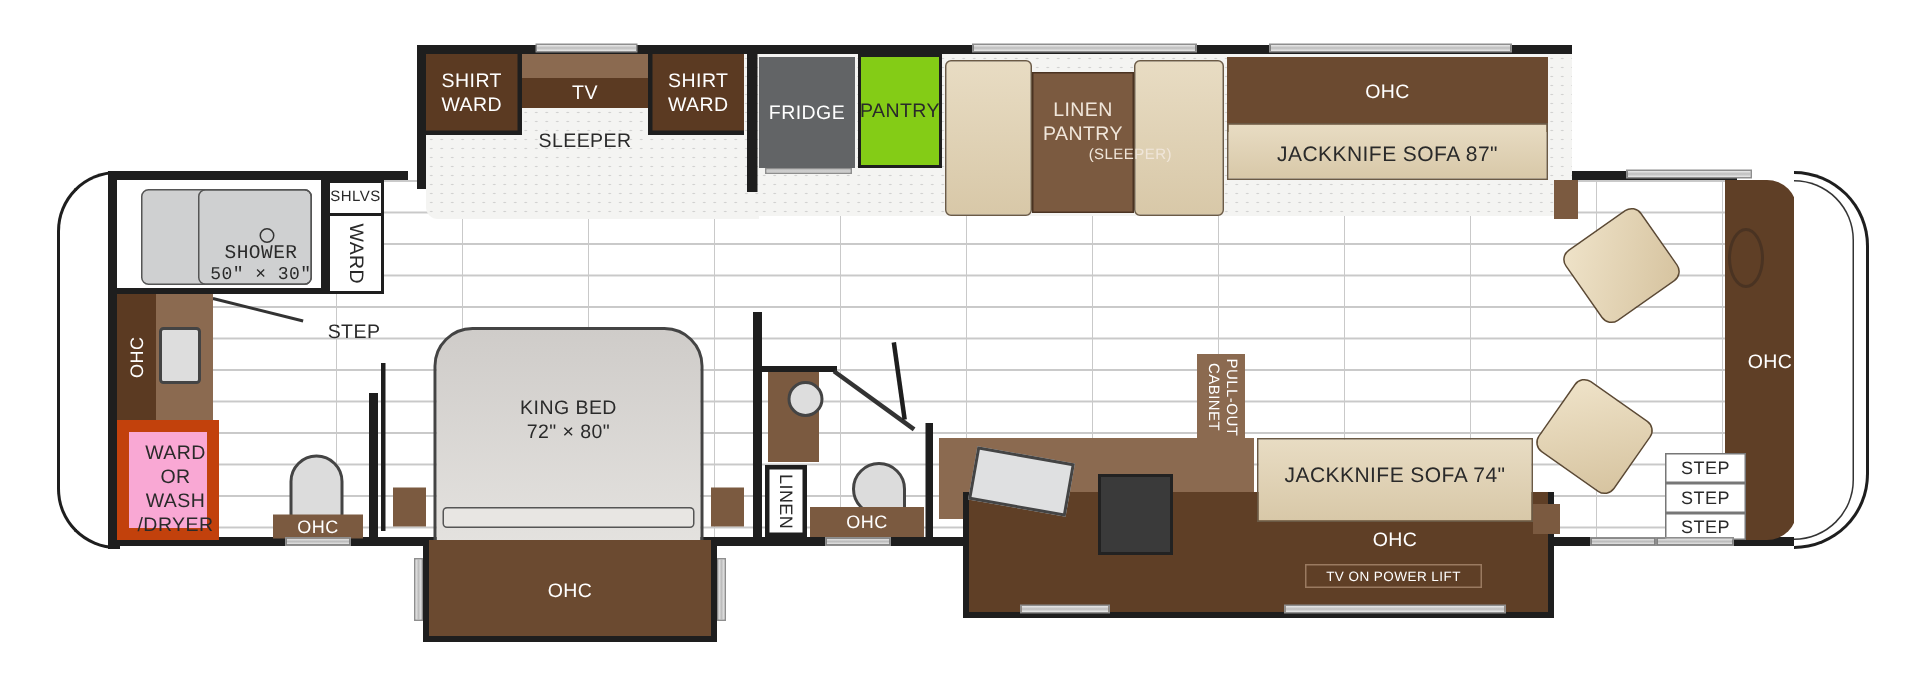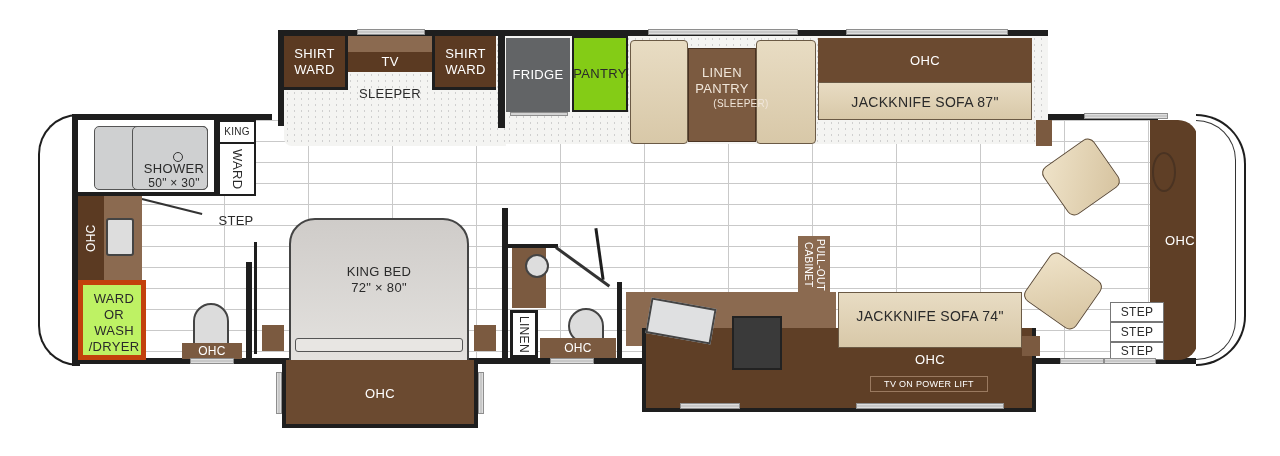--- a/index.html
+++ b/index.html
@@ -40,42 +40,42 @@
 <div class="abs wall" style="left:1048px;top:114px;width:110px;height:6px;"></div>
 
 <div class="abs wall" style="left:72px;top:358px;width:1130px;height:6px;"></div>
 
 <div class="abs win" style="left:357px;top:29px;width:68px;height:6px;"></div>
 <div class="abs win" style="left:648px;top:29px;width:150px;height:6px;"></div>
 <div class="abs win" style="left:846px;top:29px;width:162px;height:6px;"></div>
 <div class="abs winv" style="left:1036px;top:50px;width:6px;height:60px;"></div>
 <div class="abs win" style="left:1084px;top:113px;width:84px;height:6px;"></div>
 
-<div class="abs" style="left:78px;top:120px;width:140px;height:76px;background:#fff;border-right:4px solid #1e1e1e;border-bottom:4px solid #1e1e1e;">
+<div class="abs" style="left:78px;top:120px;width:140px;height:76px;background:#fff;border-right:4px solid #1e1e1e;border-bottom:4px solid #1e1e1e;font-family:Liberation Mono, monospace;">
   <div class="abs" style="left:16px;top:6px;width:114px;height:64px;background:#cfd0d1;border:1.5px solid #555;border-radius:5px;"></div>
   <div class="abs" style="left:54px;top:6px;width:76px;height:64px;border:1.5px solid #555;border-radius:5px;"></div>
   <div class="abs" style="left:95px;top:32px;width:10px;height:10px;border:1.5px solid #333;border-radius:50%;"></div>
   <div class="abs lbld" style="left:60px;top:42px;width:72px;height:14px;font-size:13px;">SHOWER</div>
   <div class="abs lbld" style="left:60px;top:56px;width:72px;height:14px;font-size:12px;">50" × 30"</div>
 </div>
 <div class="abs" style="left:142px;top:198px;width:62px;height:1.5px;background:#333;transform:rotate(14deg);transform-origin:left;"></div>
 
-<div class="abs lbld" style="left:218px;top:120px;width:38px;height:24px;background:#fff;border:2px solid #1e1e1e;font-size:10px;">KING</div>
+<div class="abs lbld" style="left:218px;top:120px;width:38px;height:24px;background:#fff;border:2px solid #1e1e1e;font-size:10px;">SHLVS</div>
 <div class="abs" style="left:218px;top:144px;width:38px;height:52px;background:#fff;border:2px solid #1e1e1e;border-top:none;">
   <div class="abs lbld vert" style="left:0;top:0;width:34px;height:50px;">WARD</div>
 </div>
 <div class="abs lbld" style="left:206px;top:212px;width:60px;height:18px;">STEP</div>
 
 <div class="abs dark" style="left:78px;top:196px;width:26px;height:84px;">
   <div class="abs lbl vertup" style="left:0;top:0;width:26px;height:84px;font-size:12px;">OHC</div>
 </div>
 <div class="abs light" style="left:104px;top:196px;width:38px;height:84px;"></div>
 <div class="abs" style="left:106px;top:218px;width:28px;height:38px;background:#ddd;border:2px solid #444;border-radius:3px;"></div>
 
-<div class="abs" style="left:78px;top:280px;width:68px;height:80px;background:#bef264;border:5px solid #c2410c;">
+<div class="abs" style="left:78px;top:280px;width:68px;height:80px;background:#f9a8d4;border:8px solid #c2410c;">
   <div class="abs lbld" style="left:0;top:12px;width:62px;height:52px;white-space:pre-line;">WARD OR WASH /DRYER</div>
 </div>
 
 <div class="abs" style="left:193px;top:303px;width:36px;height:44px;background:#dcdcdc;border:2px solid #444;border-radius:18px 18px 4px 4px;"></div>
 <div class="abs mid lbl" style="left:182px;top:343px;width:60px;height:16px;font-size:12px;">OHC</div>
 <div class="abs win" style="left:190px;top:358px;width:44px;height:6px;"></div>
 
 <div class="abs wall" style="left:246px;top:262px;width:6px;height:96px;"></div>
 <div class="abs wall" style="left:254px;top:242px;width:3px;height:112px;"></div>
 
@@ -117,21 +117,21 @@
 <div class="abs carpet" style="left:506px;top:36px;width:542px;height:108px;"></div>
 <div class="abs lbl" style="left:506px;top:38px;width:64px;height:74px;background:#626466;">FRIDGE</div>
 <div class="abs win" style="left:510px;top:112px;width:58px;height:4px;"></div>
 <div class="abs lbld" style="left:572px;top:36px;width:56px;height:76px;background:#84cc16;border:2px solid #1e1e1e;">PANTRY</div>
 
 <div class="abs beige" style="left:630px;top:40px;width:58px;height:104px;border:1.5px solid #6b5a45;border-radius:4px;"></div>
 <div class="abs beige" style="left:756px;top:40px;width:60px;height:104px;border:1.5px solid #6b5a45;border-radius:4px;"></div>
 <div class="abs" style="left:688px;top:48px;width:68px;height:94px;background:#7b5a40;border:1.5px solid #4a3322;">
   <div class="abs lbl" style="left:0;top:16px;width:66px;height:16px;color:#f0e6da;">LINEN</div>
   <div class="abs lbl" style="left:0;top:32px;width:66px;height:16px;color:#f0e6da;">PANTRY</div>
-  <div class="abs lbl" style="left:0;top:48px;width:56px;height:14px;font-size:10px;color:#f0e6da;padding-left:48px;">(SLEEPER)</div>
+  <div class="abs lbl" style="left:0;top:48px;width:81px;height:14px;font-size:10px;color:#f0e6da;padding-left:48px;">(SLEEPER)</div>
 </div>
 
 <div class="abs dark" style="left:818px;top:38px;width:214px;height:50px;background:#6b4a30;">
   <div class="abs lbl" style="left:0;top:14px;width:214px;height:18px;">OHC</div>
 </div>
 <div class="abs beige" style="left:818px;top:82px;width:214px;height:38px;border:1.5px solid #6b5a45;">
   <div class="abs lbld" style="left:0;top:10px;width:212px;height:18px;font-size:14px;">JACKKNIFE SOFA 87"</div>
 </div>
 <div class="abs mid" style="left:1036px;top:120px;width:16px;height:26px;"></div>
 

